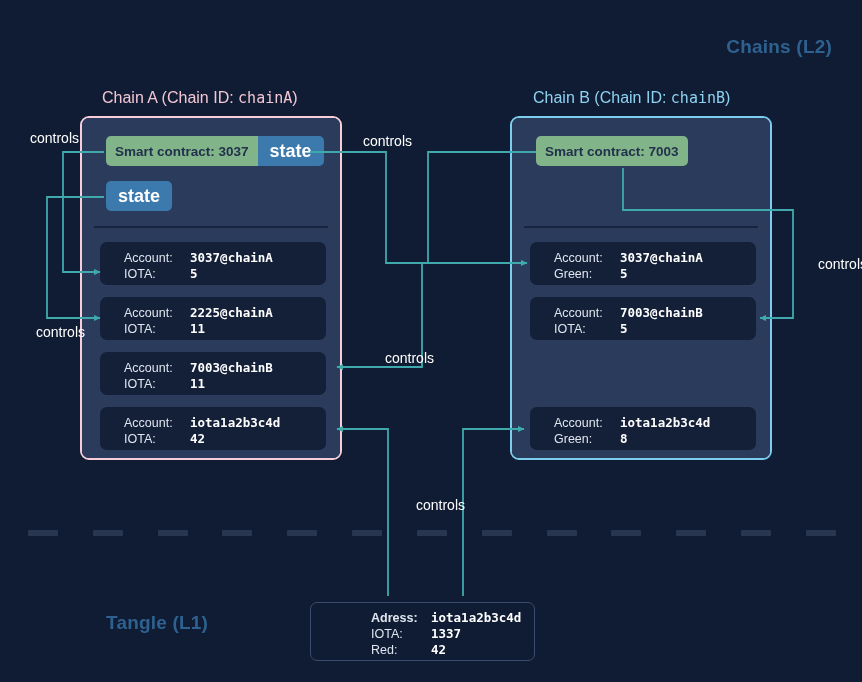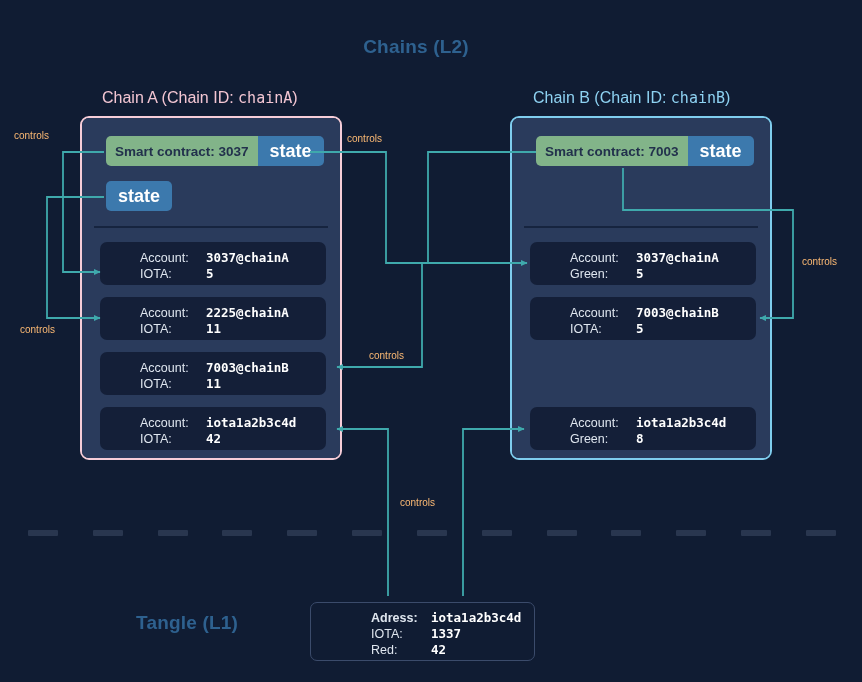--- a/index.html
+++ b/index.html
@@ -22,29 +22,29 @@
     left: 0; top: 0;
     width: 862px; height: 682px;
     pointer-events: none;
   }
 
   
   .l2-heading {
     position: absolute;
     left: 0; top: 36px;
     width: 832px;
-    text-align: center;
+    text-align: right;
     font-size: 19px;
     font-weight: bold;
     color: #2e618f;
     letter-spacing: .2px;
   }
   .l1-heading {
     position: absolute;
-    left: 136px; top: 612px;
+    left: 106px; top: 612px;
     font-size: 19px;
     font-weight: bold;
     color: #2e618f;
     letter-spacing: .2px;
   }
   .chain-title {
     position: absolute;
     font-size: 16px;
     white-space: nowrap;
     text-align: center;
@@ -116,21 +116,21 @@
     padding: 0 12px;
     white-space: nowrap;
   }
 
   
   .account {
     position: absolute;
     background: #141f38;
     border-radius: 7px;
     box-sizing: border-box;
-    padding: 8px 10px 8px 40px;
+    padding: 8px 10px 8px 24px;
   }
   .acct-row {
     display: flex;
     line-height: 16px;
     white-space: nowrap;
   }
   .acct-key {
     width: 66px;
     flex: none;
     color: #dfe6ef;
@@ -170,23 +170,24 @@
     display: block;
     width: 30px;
     height: 6px;
     background: #29364f;
     border-radius: 1px;
   }
 
   
   .wire-label {
     position: absolute;
-    font-size: 10px;
-    color: #fdba74;
-    white-space: nowrap;
+    font-size: 14px;
+    color: #ffffff;
+    white-space: nowrap;
+    margin-left: 16px;
   }
 </style>
 </head>
 <body>
 
 <div id="stage">
 
   <div class="l2-heading">Chains (L2)</div>
   <div class="l1-heading">Tangle (L1)</div>
 
@@ -251,21 +252,21 @@
           <span class="acct-val">42</span>
         </div>
       </div>
 
     </div>
   </div>
 
   <div class="chain-frame" id="chainB-frame">
     <div class="chain-inner">
 
-      <div class="contract" style="left:24px; top:18px;">
+      <div class="contract" style="left:24px; top:18px;flex-direction:column;">
         <div class="contract-name">Smart contract: 7003</div>
         <div class="contract-state">state</div>
       </div>
 
       <div class="zone-divider" style="top:108px;"></div>
 
       <div class="account" style="left:18px; top:124px; width:226px; height:43px;">
         <div class="acct-row">
           <span class="acct-key">Account:</span>
           <span class="acct-val">3037@chainA</span>

